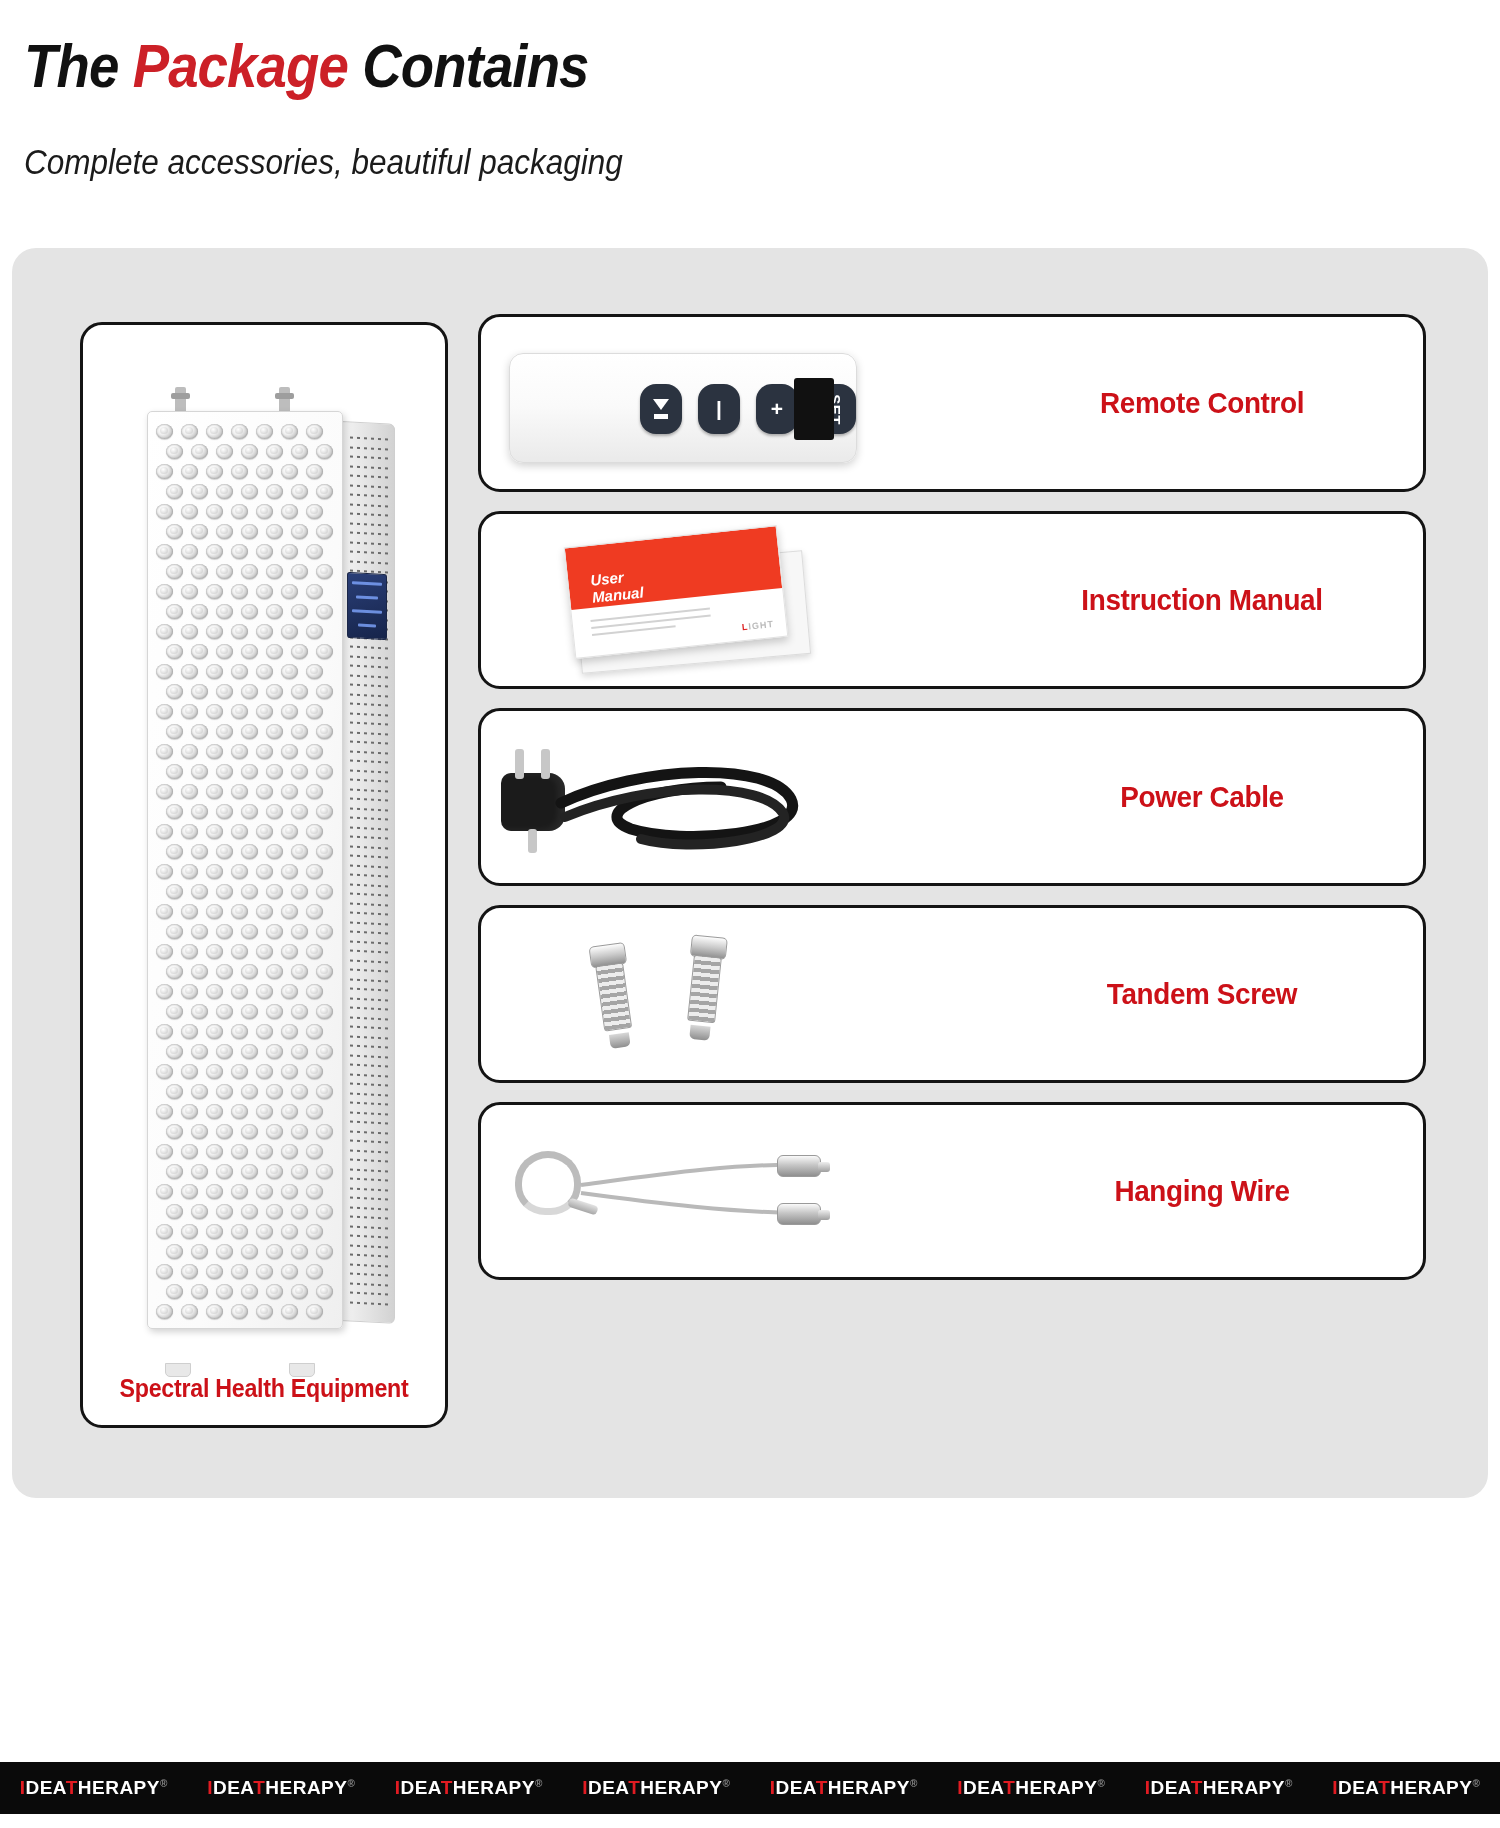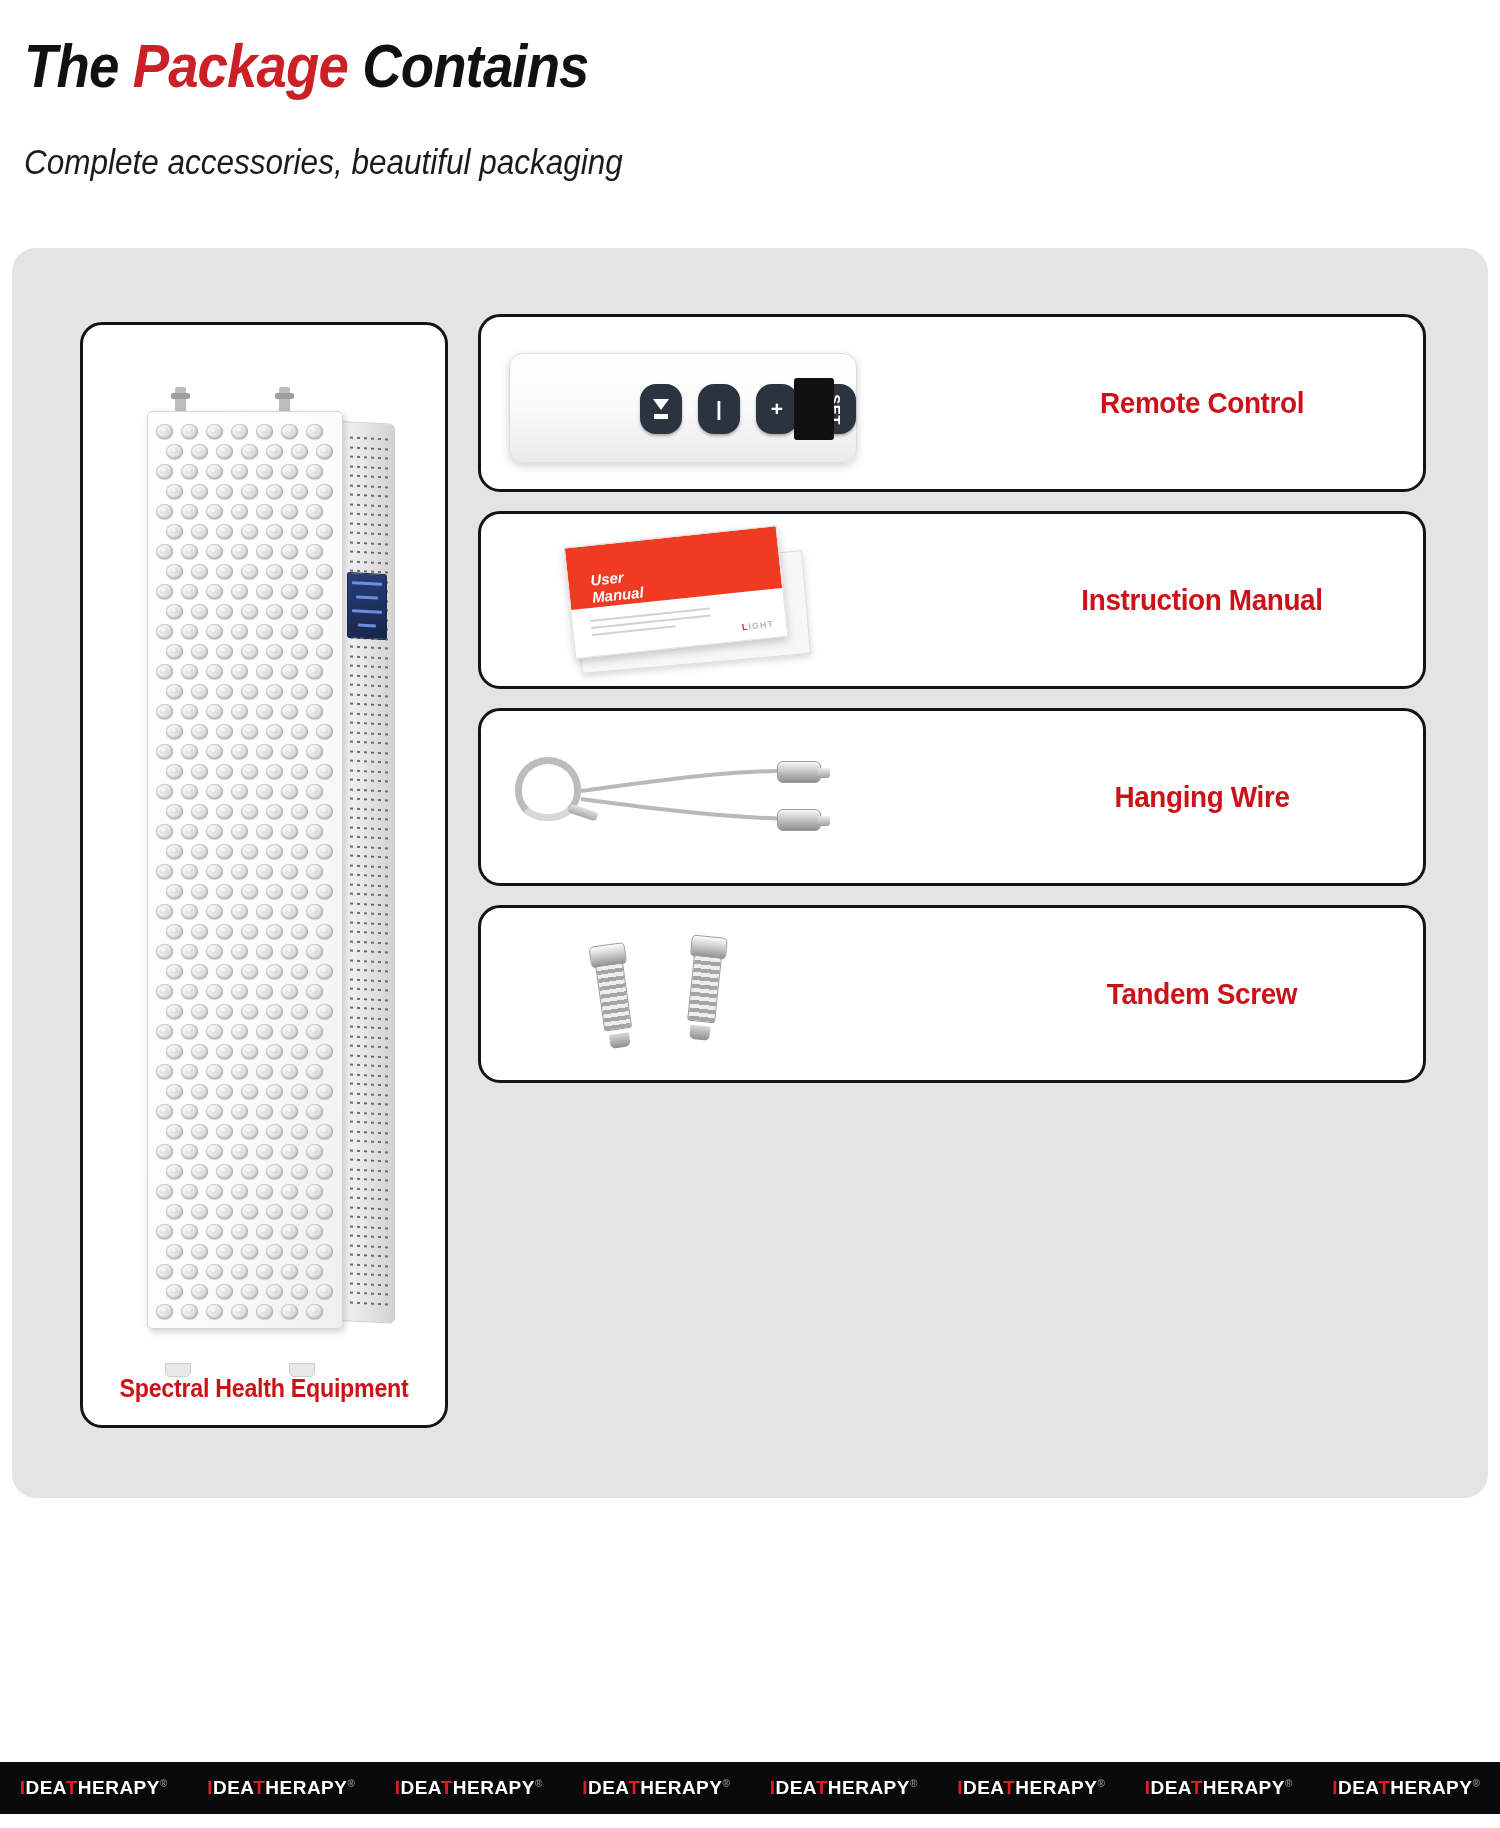--- a/index.html
+++ b/index.html
@@ -666,54 +666,70 @@
                   <span></span>
                   <span style="width:70%"></span>
                 </div>
               <div class="man-logo"><b>L</b><span>IGHT</span></div>
             </div>
           </div>
         </div>
         <div class="item-label">Instruction Manual</div>
       </div>
 
-
       <div class="item">
         <div class="item-visual">
-          <div class="wire">
-            <div class="carabiner"></div>
-            <svg width="370" height="110" style="position:absolute;left:0;top:0">
-              <path d="M66,44 C140,34 220,22 292,24" fill="none" stroke="#b9b9b9" stroke-width="4"></path>
-              <path d="M66,52 C140,62 220,72 292,72" fill="none" stroke="#b9b9b9" stroke-width="4"></path>
+          <div class="cable">
+            <div class="plug">
+              <span class="pin p1"></span>
+                <span class="pin p2"></span>
+                <span class="pin p3"></span>
+            </div>
+            <svg width="380" height="150" style="position:absolute;left:0;top:0">
+              <path d="M70,78 C150,40 280,36 300,74 C318,110 190,120 140,104 C100,90 150,62 230,62" fill="none" stroke="#141414" stroke-width="11" stroke-linecap="round"></path>
+              <path d="M74,92 C160,56 272,56 292,88 C306,114 200,128 150,114" fill="none" stroke="#232323" stroke-width="10" stroke-linecap="round"></path>
             </svg>
-            <div class="ferrule" style="left:262px;top:14px"></div>
-            <div class="ferrule" style="left:262px;top:62px"></div>
           </div>
         </div>
-        <div class="item-label">Hanging Wire</div>
+        <div class="item-label">Power Cable</div>
       </div>
 
       <div class="item">
         <div class="item-visual">
           <div class="screws">
             <div class="screw" style="left:0;top:12px;transform:rotate(-8deg)">
               <div class="head"></div>
                 <div class="shaft"></div>
                 <div class="tip"></div>
             </div>
             <div class="screw" style="left:92px;top:4px;transform:rotate(6deg)">
               <div class="head"></div>
                 <div class="shaft"></div>
                 <div class="tip"></div>
             </div>
           </div>
         </div>
         <div class="item-label">Tandem Screw</div>
       </div>
 
+      <div class="item">
+        <div class="item-visual">
+          <div class="wire">
+            <div class="carabiner"></div>
+            <svg width="370" height="110" style="position:absolute;left:0;top:0">
+              <path d="M66,44 C140,34 220,22 292,24" fill="none" stroke="#b9b9b9" stroke-width="4"></path>
+              <path d="M66,52 C140,62 220,72 292,72" fill="none" stroke="#b9b9b9" stroke-width="4"></path>
+            </svg>
+            <div class="ferrule" style="left:262px;top:14px"></div>
+            <div class="ferrule" style="left:262px;top:62px"></div>
+          </div>
+        </div>
+        <div class="item-label">Hanging Wire</div>
+      </div>
+
     </div>
   </div>
 
   <div class="footer" id="footer">
       <div class="brand"><em>I</em>DEA<em>T</em>HERAPY<sup>®</sup></div>
       <div class="brand"><em>I</em>DEA<em>T</em>HERAPY<sup>®</sup></div>
       <div class="brand"><em>I</em>DEA<em>T</em>HERAPY<sup>®</sup></div>
       <div class="brand"><em>I</em>DEA<em>T</em>HERAPY<sup>®</sup></div>
       <div class="brand"><em>I</em>DEA<em>T</em>HERAPY<sup>®</sup></div>
       <div class="brand"><em>I</em>DEA<em>T</em>HERAPY<sup>®</sup></div>

